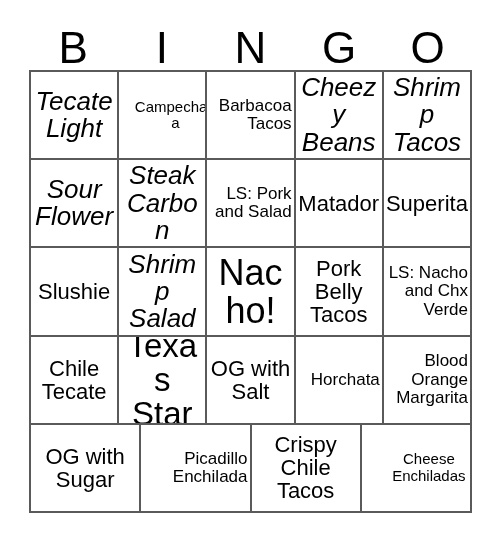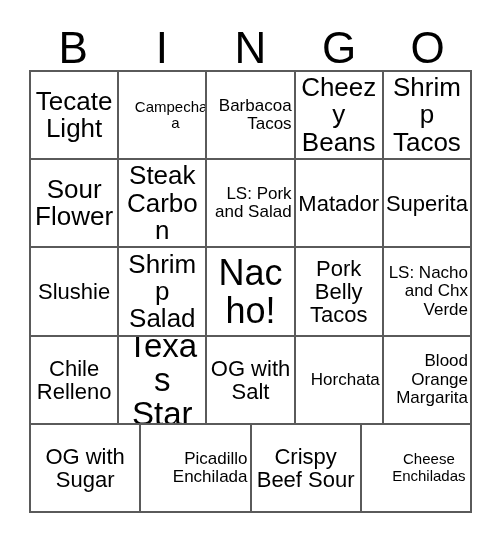--- a/index.html
+++ b/index.html
@@ -66,21 +66,21 @@
   }
   .cell-text {
     display: block;
     width: 100%;
     line-height: 1.04;
     word-wrap: break-word;
     font-family: "Liberation Sans", sans-serif;
   }
   
   .bingo-cell[data-size="xl"]  .cell-text { font-size: 33px; line-height: 1.03; }
-  .bingo-cell[data-size="lg"]  .cell-text { font-size: 26px; line-height: 1.05; }
+  .bingo-cell[data-size="lg"]  .cell-text { font-size: 26px; line-height: 1.05; font-style: italic; }
   .bingo-cell[data-size="md"]  .cell-text { font-size: 22px; line-height: 1.05; }
   .bingo-cell[data-size="sm"]  .cell-text { font-size: 17px; line-height: 1.08; text-align: right; }
   .bingo-cell[data-size="xs"]  .cell-text { font-size: 15px; line-height: 1.1; margin-left: 26px; }
   .bingo-cell[data-free="true"] .cell-text { font-size: 36px; }
 </style>
 </head>
 <body>
 
 <div id="bingo-card">
 
@@ -143,21 +143,21 @@
       <div class="bingo-cell" data-size="md">
           <span class="cell-text">Pork Belly Tacos</span>
         </div>
       <div class="bingo-cell" data-size="sm">
           <span class="cell-text">LS: Nacho and Chx Verde</span>
         </div>
     </div>
 
     <div class="bingo-row">
       <div class="bingo-cell" data-size="md">
-          <span class="cell-text">Chile Relleno</span>
+          <span class="cell-text">Chile Tecate</span>
         </div>
       <div class="bingo-cell" data-size="xl">
           <span class="cell-text">Texas Star</span>
         </div>
       <div class="bingo-cell" data-size="md">
           <span class="cell-text">OG with Salt</span>
         </div>
       <div class="bingo-cell" data-size="sm">
           <span class="cell-text">Horchata</span>
         </div>
@@ -167,21 +167,21 @@
     </div>
 
     <div class="bingo-row">
       <div class="bingo-cell" data-size="md">
           <span class="cell-text">OG with Sugar</span>
         </div>
       <div class="bingo-cell" data-size="sm">
           <span class="cell-text">Picadillo Enchilada</span>
         </div>
       <div class="bingo-cell" data-size="md">
-          <span class="cell-text">Crispy Beef Sour</span>
+          <span class="cell-text">Crispy Chile Tacos</span>
         </div>
       <div class="bingo-cell" data-size="xs">
           <span class="cell-text">Cheese Enchiladas</span>
         </div>
     </div>
 
   </div>
 </div>
 
 </body></html>

